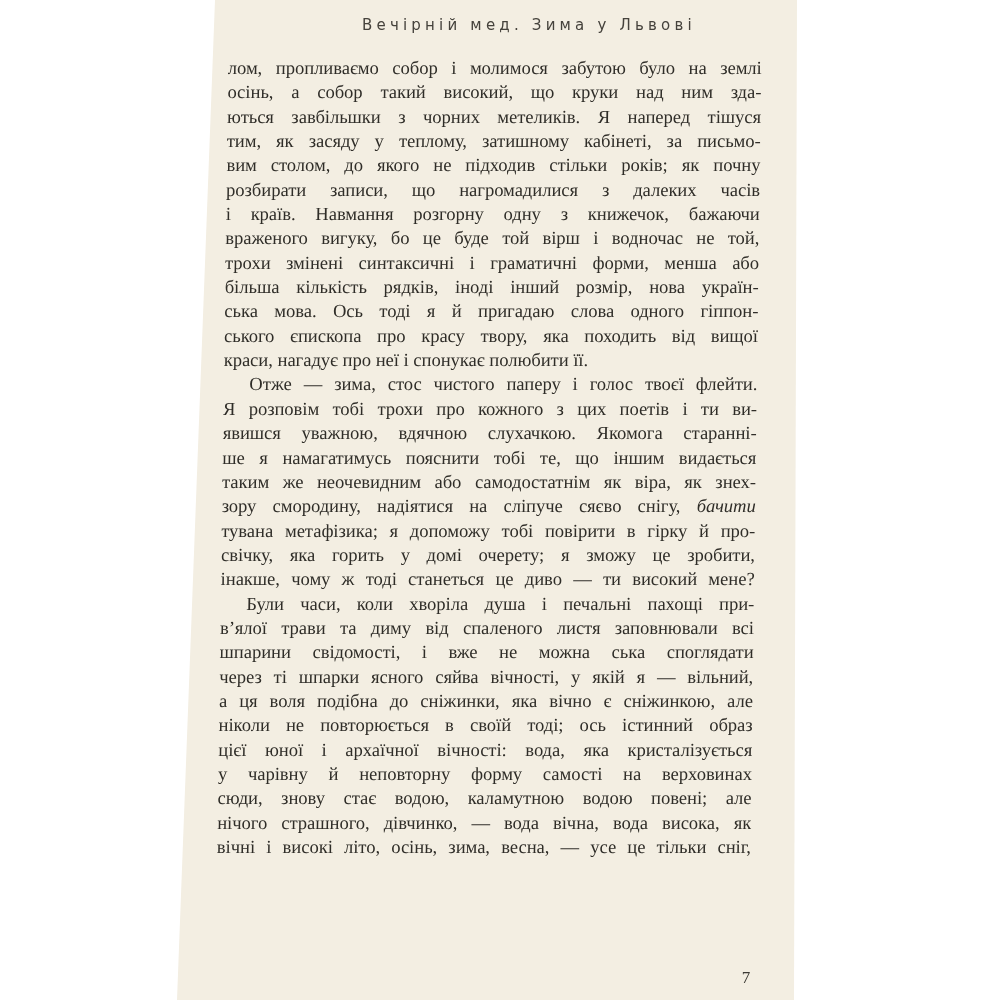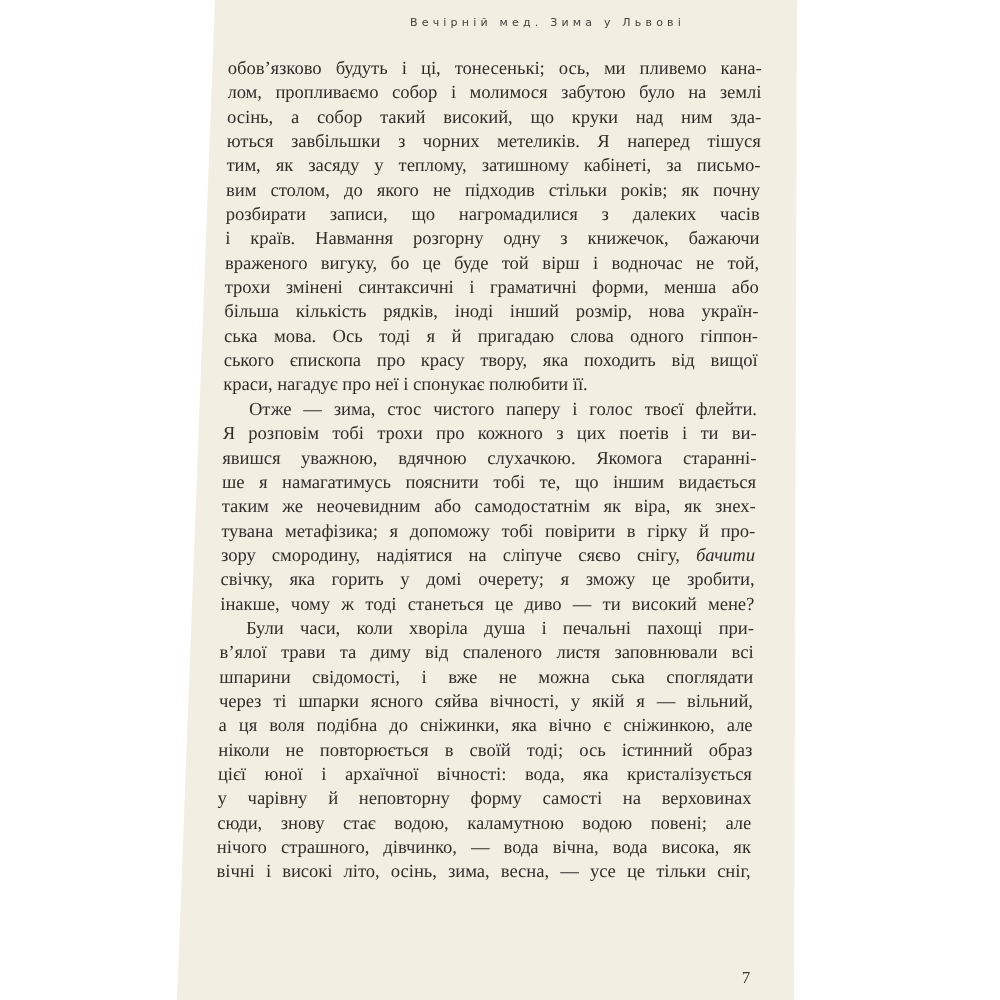--- a/index.html
+++ b/index.html
@@ -30,25 +30,25 @@
     inset: 0;
     background:
       linear-gradient(90deg, rgba(176,166,148,0.35) 0px, rgba(176,166,148,0.10) 14px, rgba(176,166,148,0) 40px),
       linear-gradient(270deg, rgba(176,166,148,0.25) 0px, rgba(176,166,148,0) 10px);
     clip-path: polygon(215px 0px, 797px 0px, 794px 1000px, 177px 1000px);
     pointer-events: none;
   }
   .running-header {
     position: absolute;
     top: 16px;
-    left: 345px;
+    left: 362px;
     width: 340px;
-    text-align: right;
+    text-align: left;
     font-family: "DejaVu Sans", sans-serif;
-    font-size: 11px;
+    font-size: 15px;
     letter-spacing: 4.2px;
     color: #45423c;
     white-space: nowrap;
   }
   .body-text {
     position: absolute;
     top: 56px;
     left: 228px;
     width: 534px;
     transform: skewX(-0.8deg);
@@ -83,41 +83,40 @@
   }
 </style>
 </head>
 <body>
 
 <div class="stage">
   <div class="page">
     <div class="running-header">Вечірній мед. Зима у Львові</div>
 
     <div class="body-text">
-        <div class="line">обов’язково будуть і ці, тонесенькі; ось, ми пливемо кана-</div>
         <div class="line">лом, пропливаємо собор і молимося забутою було на землі</div>
         <div class="line">осінь, а собор такий високий, що круки над ним зда-</div>
         <div class="line">ються завбільшки з чорних метеликів. Я наперед тішуся</div>
         <div class="line">тим, як засяду у теплому, затишному кабінеті, за письмо-</div>
         <div class="line">вим столом, до якого не підходив стільки років; як почну</div>
         <div class="line">розбирати записи, що нагромадилися з далеких часів</div>
         <div class="line">і країв. Навмання розгорну одну з книжечок, бажаючи</div>
         <div class="line">враженого вигуку, бо це буде той вірш і водночас не той,</div>
         <div class="line">трохи змінені синтаксичні і граматичні форми, менша або</div>
         <div class="line">більша кількість рядків, іноді інший розмір, нова україн-</div>
         <div class="line">ська мова. Ось тоді я й пригадаю слова одного гіппон-</div>
         <div class="line">ського єпископа про красу твору, яка походить від вищої</div>
         <div class="line align-left">краси, нагадує про неї і спонукає полюбити її.</div>
         <div class="line indent">Отже — зима, стос чистого паперу і голос твоєї флейти.</div>
         <div class="line">Я розповім тобі трохи про кожного з цих поетів і ти ви-</div>
         <div class="line">явишся уважною, вдячною слухачкою. Якомога старанні-</div>
         <div class="line">ше я намагатимусь пояснити тобі те, що іншим видається</div>
         <div class="line">таким же неочевидним або самодостатнім як віра, як знех-</div>
+        <div class="line">зору смородину, надіятися на сліпуче сяєво снігу, <i>бачити</i></div>
         <div class="line">тувана метафізика; я допоможу тобі повірити в гірку й про-</div>
-        <div class="line">зору смородину, надіятися на сліпуче сяєво снігу, <i>бачити</i></div>
         <div class="line">свічку, яка горить у домі очерету; я зможу це зробити,</div>
         <div class="line">інакше, чому ж тоді станеться це диво — ти високий мене?</div>
         <div class="line indent">Були часи, коли хворіла душа і печальні пахощі при-</div>
         <div class="line">в’ялої трави та диму від спаленого листя заповнювали всі</div>
         <div class="line">шпарини свідомості, і вже не можна ська споглядати</div>
         <div class="line">через ті шпарки ясного сяйва вічності, у якій я — вільний,</div>
         <div class="line">а ця воля подібна до сніжинки, яка вічно є сніжинкою, але</div>
         <div class="line">ніколи не повторюється в своїй тоді; ось істинний образ</div>
         <div class="line">цієї юної і архаїчної вічності: вода, яка кристалізується</div>
         <div class="line">у чарівну й неповторну форму самості на верховинах</div>

